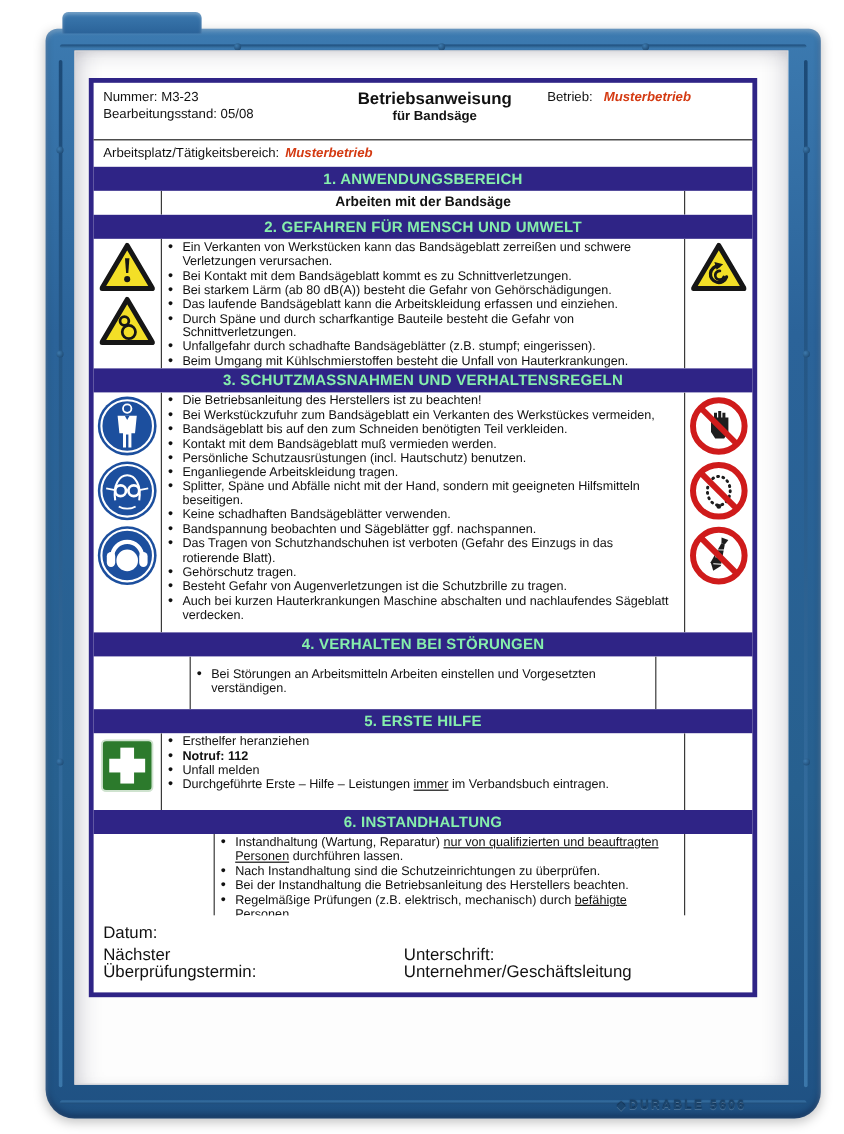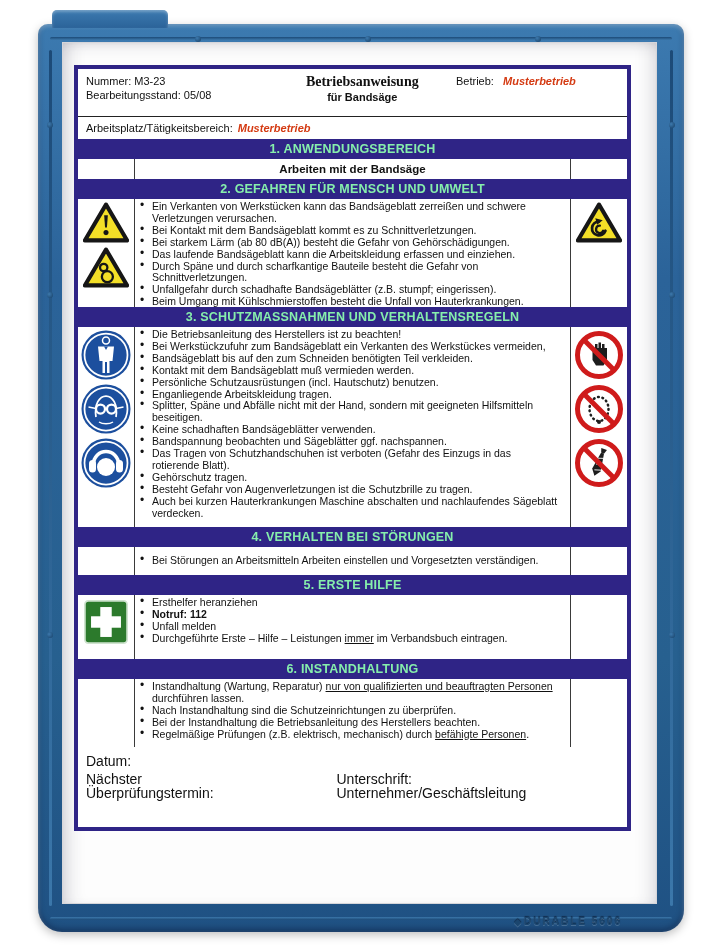--- a/index.html
+++ b/index.html
@@ -58,39 +58,39 @@
     border:4px solid var(--indigo);
     background:#fff;
     display:flex;flex-direction:column;
   }
   .hdr1{
     height:48px;box-sizing:border-box;border-bottom:1px solid #222;
     display:grid;grid-template-columns:1.12fr 1.15fr 1fr;
     padding:5px 8px 0 8px;font-size:11px;line-height:14px;
   }
   .hdr1 .titleblock{text-align:center;}
-  .hdr1 .title{font-size:14px;font-weight:bold;line-height:16px;font-family:Liberation Serif, serif;}
+  .hdr1 .title{font-size:14px;font-weight:bold;line-height:16px;}
   .hdr1 .subtitle{font-size:11px;font-weight:bold;}
   .red-ital{color:var(--red);font-weight:bold;font-style:italic;}
   .hdr2{
     height:22px;box-sizing:border-box;display:flex;align-items:center;gap:5px;
     padding:0 8px;font-size:11px;
   }
   .bar{
     height:20px;box-sizing:border-box;background:var(--indigo);color:#86efac;
     font-weight:bold;font-size:12.5px;letter-spacing:.2px;
     display:flex;align-items:center;justify-content:center;flex:none;
   }
   .row{
     display:grid;grid-template-columns:56px 1fr 56px;flex:none;overflow:hidden;
   }
   .row .mid{border-left:1px solid #3a3a3a;border-right:1px solid #3a3a3a;overflow:hidden;}
   .row .side{display:flex;flex-direction:column;align-items:center;gap:4px;padding-top:3px;overflow:hidden;}
   .h-s1{height:20px;} .h-s2{height:108px;} .h-s3{height:200px;}
-  .h-s4{height:28px;} .h-s5{height:64px;} .h-s6{height:68px;}
+  .h-s4{height:44px;gap:24px;} .h-s5{height:64px;} .h-s6{height:68px;padding-left:44px;}
   .center-bold{display:flex;align-items:center;justify-content:center;font-weight:bold;font-size:11.5px;}
   ul.bullets{margin:2px 0 0 0;padding:0 10px 0 0;list-style:none;font-size:10.5px;line-height:11.9px;}
   ul.bullets li{position:relative;padding-left:17px;}
   ul.bullets li::before{content:"\2022";position:absolute;left:5px;top:-1px;font-size:12px;}
   .vcenter{display:flex;align-items:center;}
   .vcenter ul.bullets{margin:0;}
   .footer{
     flex:1;padding:7px 8px 0 8px;font-size:14px;line-height:14px;overflow:hidden;
   }
   .footer .cols{display:grid;grid-template-columns:47% 53%;margin-top:4px;}

